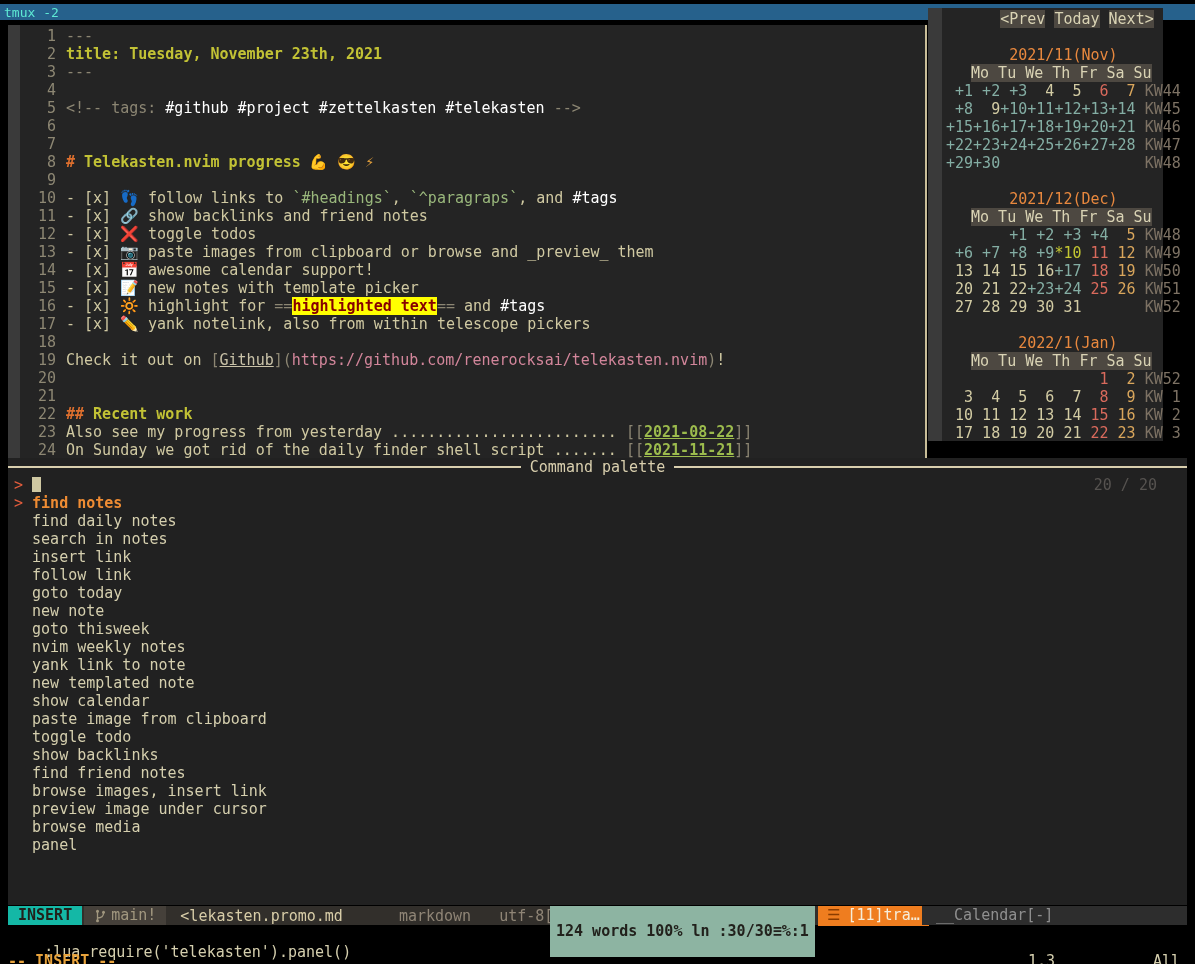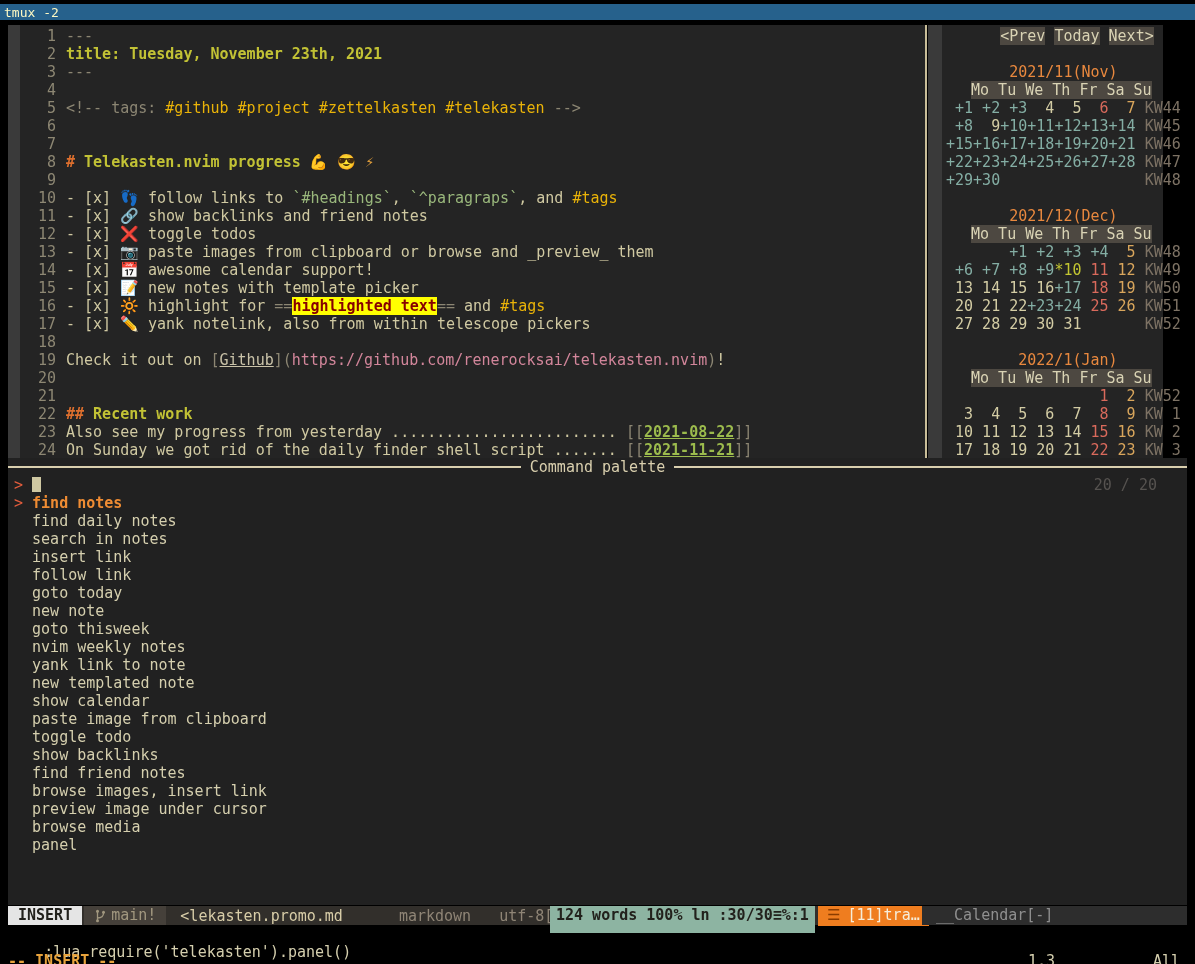--- a/index.html
+++ b/index.html
@@ -1,44 +1,44 @@
 <!DOCTYPE html>
 <html><head>
 <meta charset="utf-8">
 <style>
   html,body{margin:0;padding:0;background:#000;}
   .screen{position:relative;width:1195px;height:964px;background:#000;overflow:hidden;
     font-family:"DejaVu Sans Mono",monospace;font-size:15px;line-height:18px;}
 
   
   .tmuxbar{position:absolute;left:0;top:4px;width:1195px;height:16px;background:#26618c;
-    color:#fef9c3;font-size:13px;line-height:18px;padding-left:4px;box-sizing:border-box;}
+    color:#5eead4;font-size:13px;line-height:18px;padding-left:4px;box-sizing:border-box;}
 
   
   .editor{position:absolute;left:8px;top:25px;width:917px;height:433px;background:#242424;}
   .signcol{position:absolute;left:0;top:0;width:12px;height:433px;background:#3a3a3a;}
   .elines{position:absolute;left:12px;top:2px;right:0;}
   .eline{display:flex;height:18px;white-space:pre;}
   .lnum{flex:none;width:36px;text-align:right;padding-right:10px;color:#8d8773;}
   .ecode{white-space:pre;}
   .sg-base{color:#d0c9a2}
   .sg-gray{color:#8c8673}
   .sg-title{color:#c2c235;font-weight:bold}
   .sg-orange{color:#dd6f2e;font-weight:bold}
-  .sg-pink{color:#eab308}
+  .sg-pink{color:#ffffff}
   .sg-code{color:#9ab87c}
   .sg-link{color:#c9c2a8;text-decoration:underline}
   .sg-url{color:#d3869b}
   .sg-date{color:#9cbb4d;font-weight:bold;text-decoration:underline}
   .sg-hl{background:#ffff00;color:#870000;font-weight:bold}
   .sg-emoji{color:#d8b84a}
 
   
   .vsep{position:absolute;left:925px;top:25px;width:2px;height:433px;background:#c8bd98;}
-  .calpane{position:absolute;left:928px;top:25px;width:235px;height:433px;background:#242424;}
+  .calpane{position:absolute;left:928px;top:8px;width:235px;height:433px;background:#242424;}
   .signcol2{position:absolute;left:0;top:0;width:14px;height:433px;background:#3a3a3a;}
   .cgrid{position:absolute;left:18px;top:2px;}
   .cline{height:18px;white-space:pre;color:#d3cca4;}
   .calbtn{background:#4d4841;color:#d9d3b4;}
   .caltitle{color:#e8883e;}
   .calhead{background:#4d4841;color:#d9d3b4;margin-left:16px;}
   .cd-day{color:#d3cca4}
   .cd-plus{color:#84aea4}
   .cd-red{color:#d96a5c}
   .cd-yel{color:#d9a65c}
@@ -53,26 +53,26 @@
   .prow{position:relative;height:18px;white-space:pre;padding-left:6px;}
   .caret{color:#e25c3c;}
   .cursor{display:inline-block;width:9px;height:15px;background:#cfc8a2;vertical-align:-2px;}
   .counter{position:absolute;right:30px;top:0;color:#565350;}
   .selitem{color:#ef8c33;font-weight:bold;}
   .pitem{height:18px;white-space:pre;color:#d5cfae;padding-left:6px;}
 
   
   .sl{position:absolute;left:8px;top:906px;width:1179px;height:19px;background:#322f2b;
     display:flex;align-items:center;}
-  .sl-mode{background:#e5e5e5;color:#22211c;font-weight:bold;padding:0 10px;height:19px;line-height:19px;}
+  .sl-mode{background:#14b8a6;color:#22211c;font-weight:bold;padding:0 10px;height:19px;line-height:19px;}
   .sl-branch{background:#45403a;color:#a1977f;padding:0 10px;height:19px;line-height:19px;margin-left:2px;display:flex;align-items:center;gap:6px;}
   .sl-file{color:#d8cda8;margin-left:14px;}
   .sl-dim{color:#8f8576;}
   .m1{margin-left:16px;padding-left:40px;} .m2{margin-left:28px;}
-  .sl-stats{position:absolute;left:542px;top:0;height:27px;line-height:19px;background:#8db4a2;color:#22211c;padding:0 6px;font-weight:bold;}
+  .sl-stats{position:absolute;left:542px;top:0;height:19px;line-height:19px;background:#8db4a2;color:#22211c;padding:16px 6px;font-weight:bold;}
   .sl-tab{position:absolute;left:810px;top:0;height:20px;line-height:19px;background:#ef7d1f;color:#f6edda;padding:0 9px;}
   .tabicon{color:#8a3c00;margin-right:7px;}
   .sl-cal{position:absolute;left:914px;top:0;right:0;height:19px;line-height:19px;background:#2d2d2d;color:#8f8f8f;padding-left:14px;}
 
   
   .cmdline{position:absolute;left:8px;top:925px;color:#d5cfae;white-space:pre;}
   .rulerrow{position:absolute;left:0;top:952px;width:1107px;height:19px;}
   .ruler-mode{position:absolute;left:8px;color:#e8a33c;font-weight:bold;white-space:pre;}
   .ruler-pos{position:absolute;left:1028px;color:#d5cfae;}
   .ruler-all{position:absolute;left:1153px;color:#d5cfae;}

